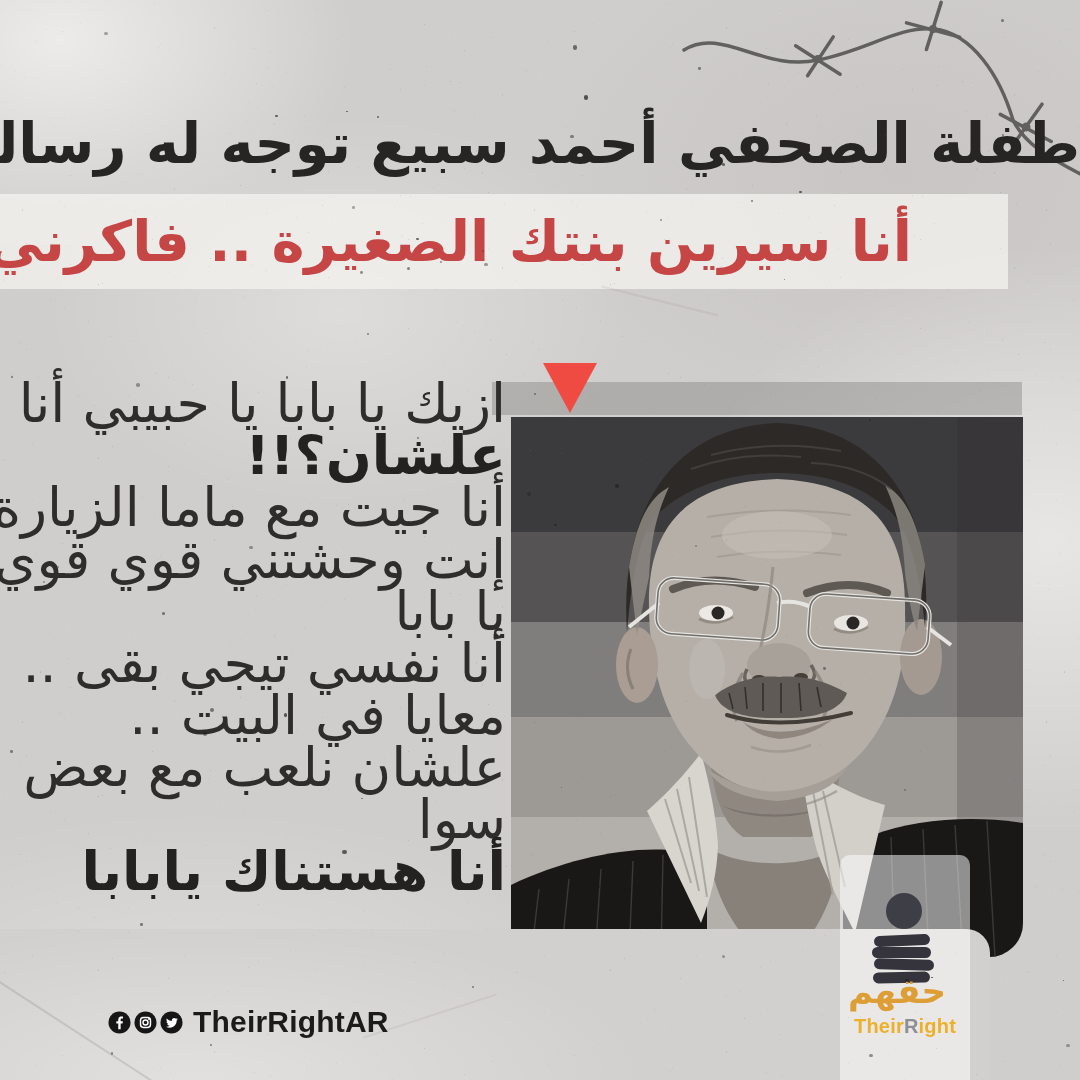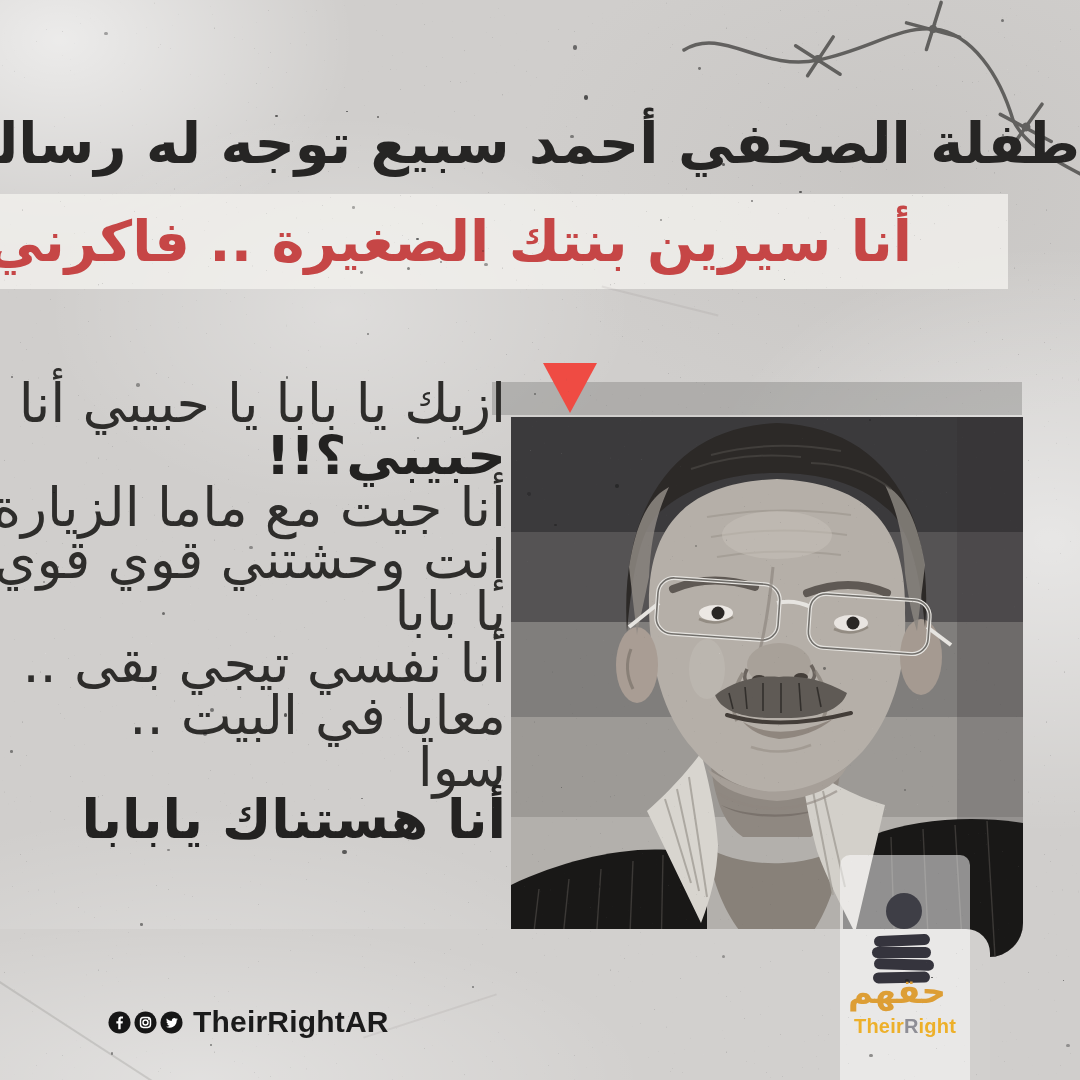--- a/index.html
+++ b/index.html
@@ -95,26 +95,27 @@
   <div class="abs headline">طفلة الصحفي أحمد سبيع توجه له رسالة</div>
 
   <div class="abs band"></div>
   <div class="abs subheadline">أنا سيرين بنتك الصغيرة .. فاكرني؟!</div>
 
   <div class="abs gray-strip"></div>
   <div class="abs triangle"></div>
 
   <div class="abs message">
       <div class="line">ازيك يا بابا يا حبيبي أنا</div>
-      <div class="line bold">حبيبي؟!!</div>
+      <div class="line bold">علشان؟!!</div>
       <div class="line">أنا جيت مع ماما الزيارة</div>
       <div class="line">إنت وحشتني قوي قوي</div>
       <div class="line">يا بابا</div>
       <div class="line">أنا نفسي تيجي بقى ..</div>
       <div class="line">معايا في البيت ..</div>
+      <div class="line">علشان نلعب مع بعض</div>
       <div class="line">سوا</div>
       <div class="line bold">أنا هستناك يابابا</div>
     </div>
 
   <div class="abs photo" title="Black-and-white portrait of a man with glasses and mustache in a dark pinstripe suit">
     <svg viewBox="0 0 512 540" preserveAspectRatio="none">
 
       <rect x="0" y="0" width="512" height="540" fill="#aeaba7"></rect>
       <rect x="0" y="0" width="512" height="115" fill="#3b3a3c"></rect>
       <rect x="0" y="115" width="512" height="90" fill="#555354"></rect>

